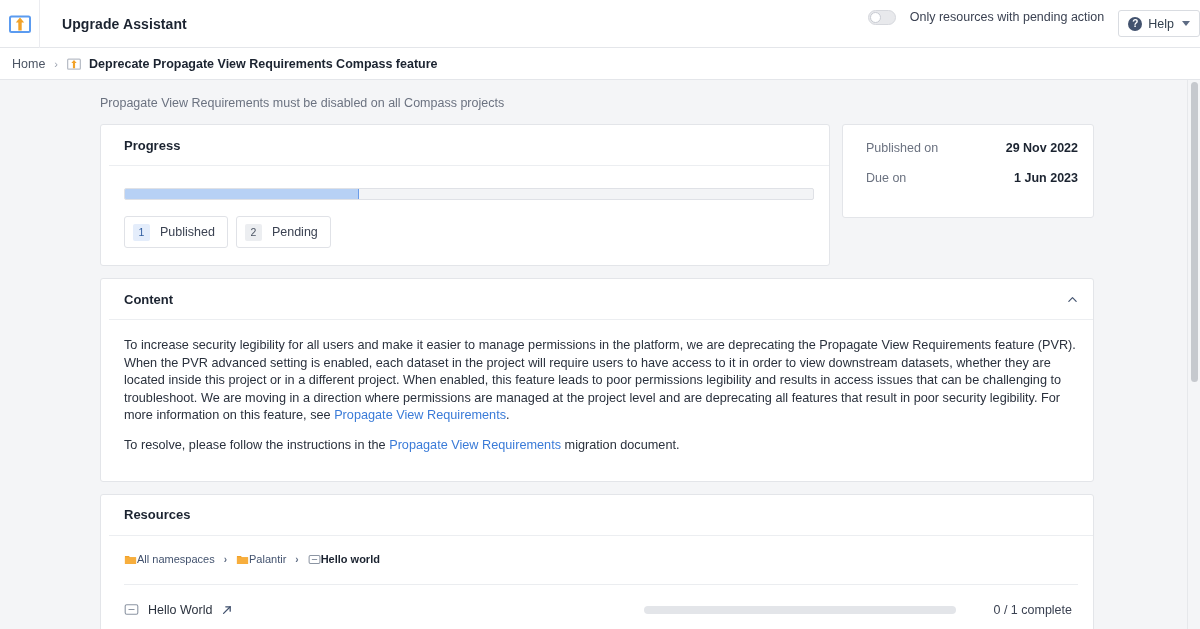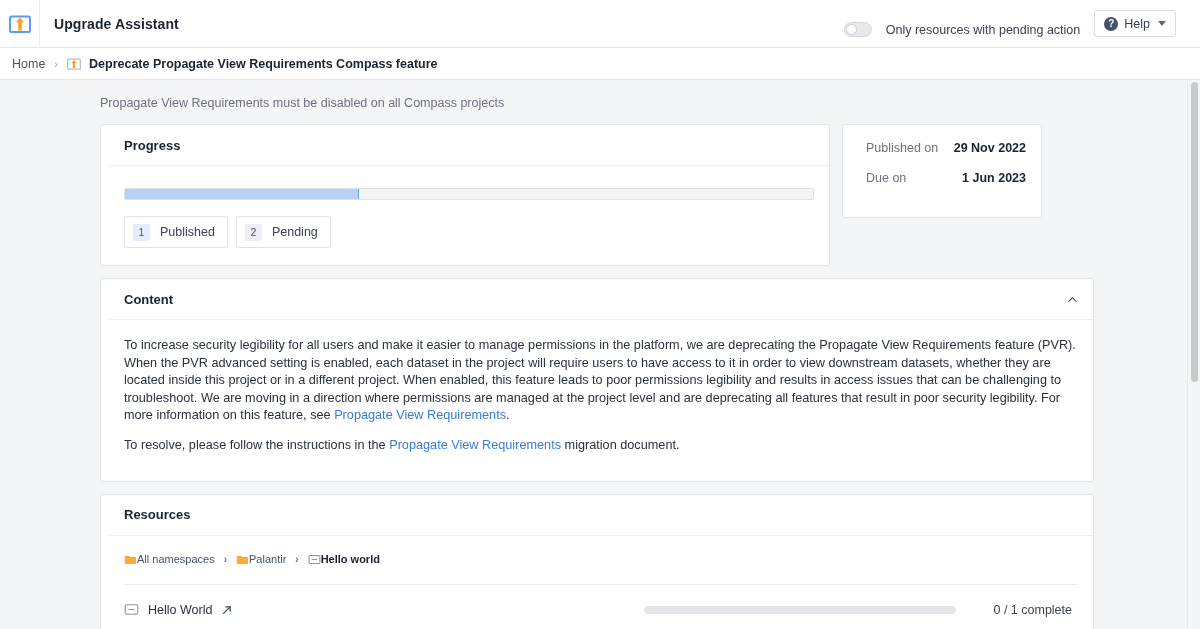--- a/index.html
+++ b/index.html
@@ -19,20 +19,21 @@
   }
 
   
   .appbar {
     height: 48px;
     background: #ffffff;
     border-bottom: 1px solid #e4e6ea;
     display: flex;
     align-items: center;
     position: relative;
+    gap: 8px;
   }
   .app-logo-cell {
     width: 40px;
     height: 48px;
     display: flex;
     align-items: center;
     justify-content: center;
     border-right: 1px solid #ebecf0;
     flex: 0 0 40px;
   }
@@ -43,23 +44,23 @@
   .app-title {
     margin-left: 14px;
     font-size: 14px;
     font-weight: bold;
     color: #1b2330;
     letter-spacing: .1px;
   }
   .appbar-right {
     margin-left: auto;
     display: flex;
-    align-items: flex-end;
+    align-items: flex-start;
     gap: 14px;
-    padding-right: 24px;
+    padding-right: 0;
   }
   .toggle {
     width: 28px; height: 15px;
     background: #e8e9ec;
     border: 1px solid #d6d8dd;
     border-radius: 8px;
     position: relative;
     flex: 0 0 auto;
     cursor: pointer;
   }
@@ -154,21 +155,21 @@
     border-radius: 3px;
     padding-left: 8px;
   }
 
   .row-top {
     display: flex;
     gap: 12px;
     align-items: flex-start;
   }
   .progress-card { width: 730px; }
-  .meta-card { width: 200px; }
+  .meta-card { width: 252px; }
 
   .card-head {
     height: 41px;
     display: flex;
     align-items: center;
     justify-content: space-between;
     padding: 0 15px;
     border-bottom: 1px solid #eceef1;
     font-size: 13px;
     font-weight: bold;

